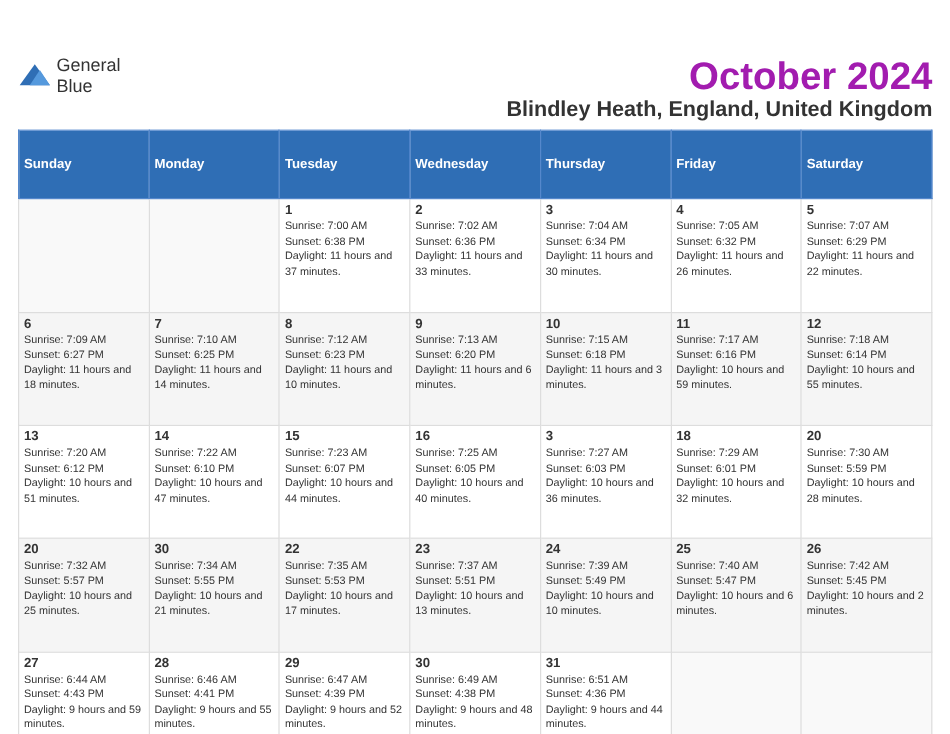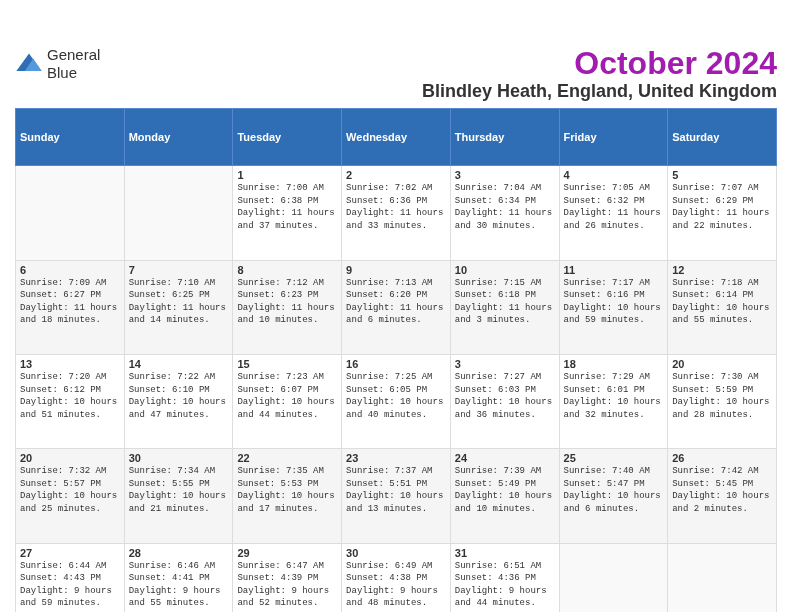--- a/index.html
+++ b/index.html
@@ -89,21 +89,20 @@
     .day-num {
       font-size: 11px;
       font-weight: bold;
       display: block;
       margin-bottom: 1px;
     }
     .day-detail {
       font-size: 9px;
       line-height: 1.4;
       color: #333;
-      font-family: Liberation Mono, monospace;
     }
   </style>
 </head>
 <body>
 
 <div class="page">
   <div class="header">
     <div class="logo">
       <svg class="logo-icon" viewBox="0 0 40 40">
         <polygon points="20,5 38,30 2,30" fill="#2f6eb5"></polygon>

